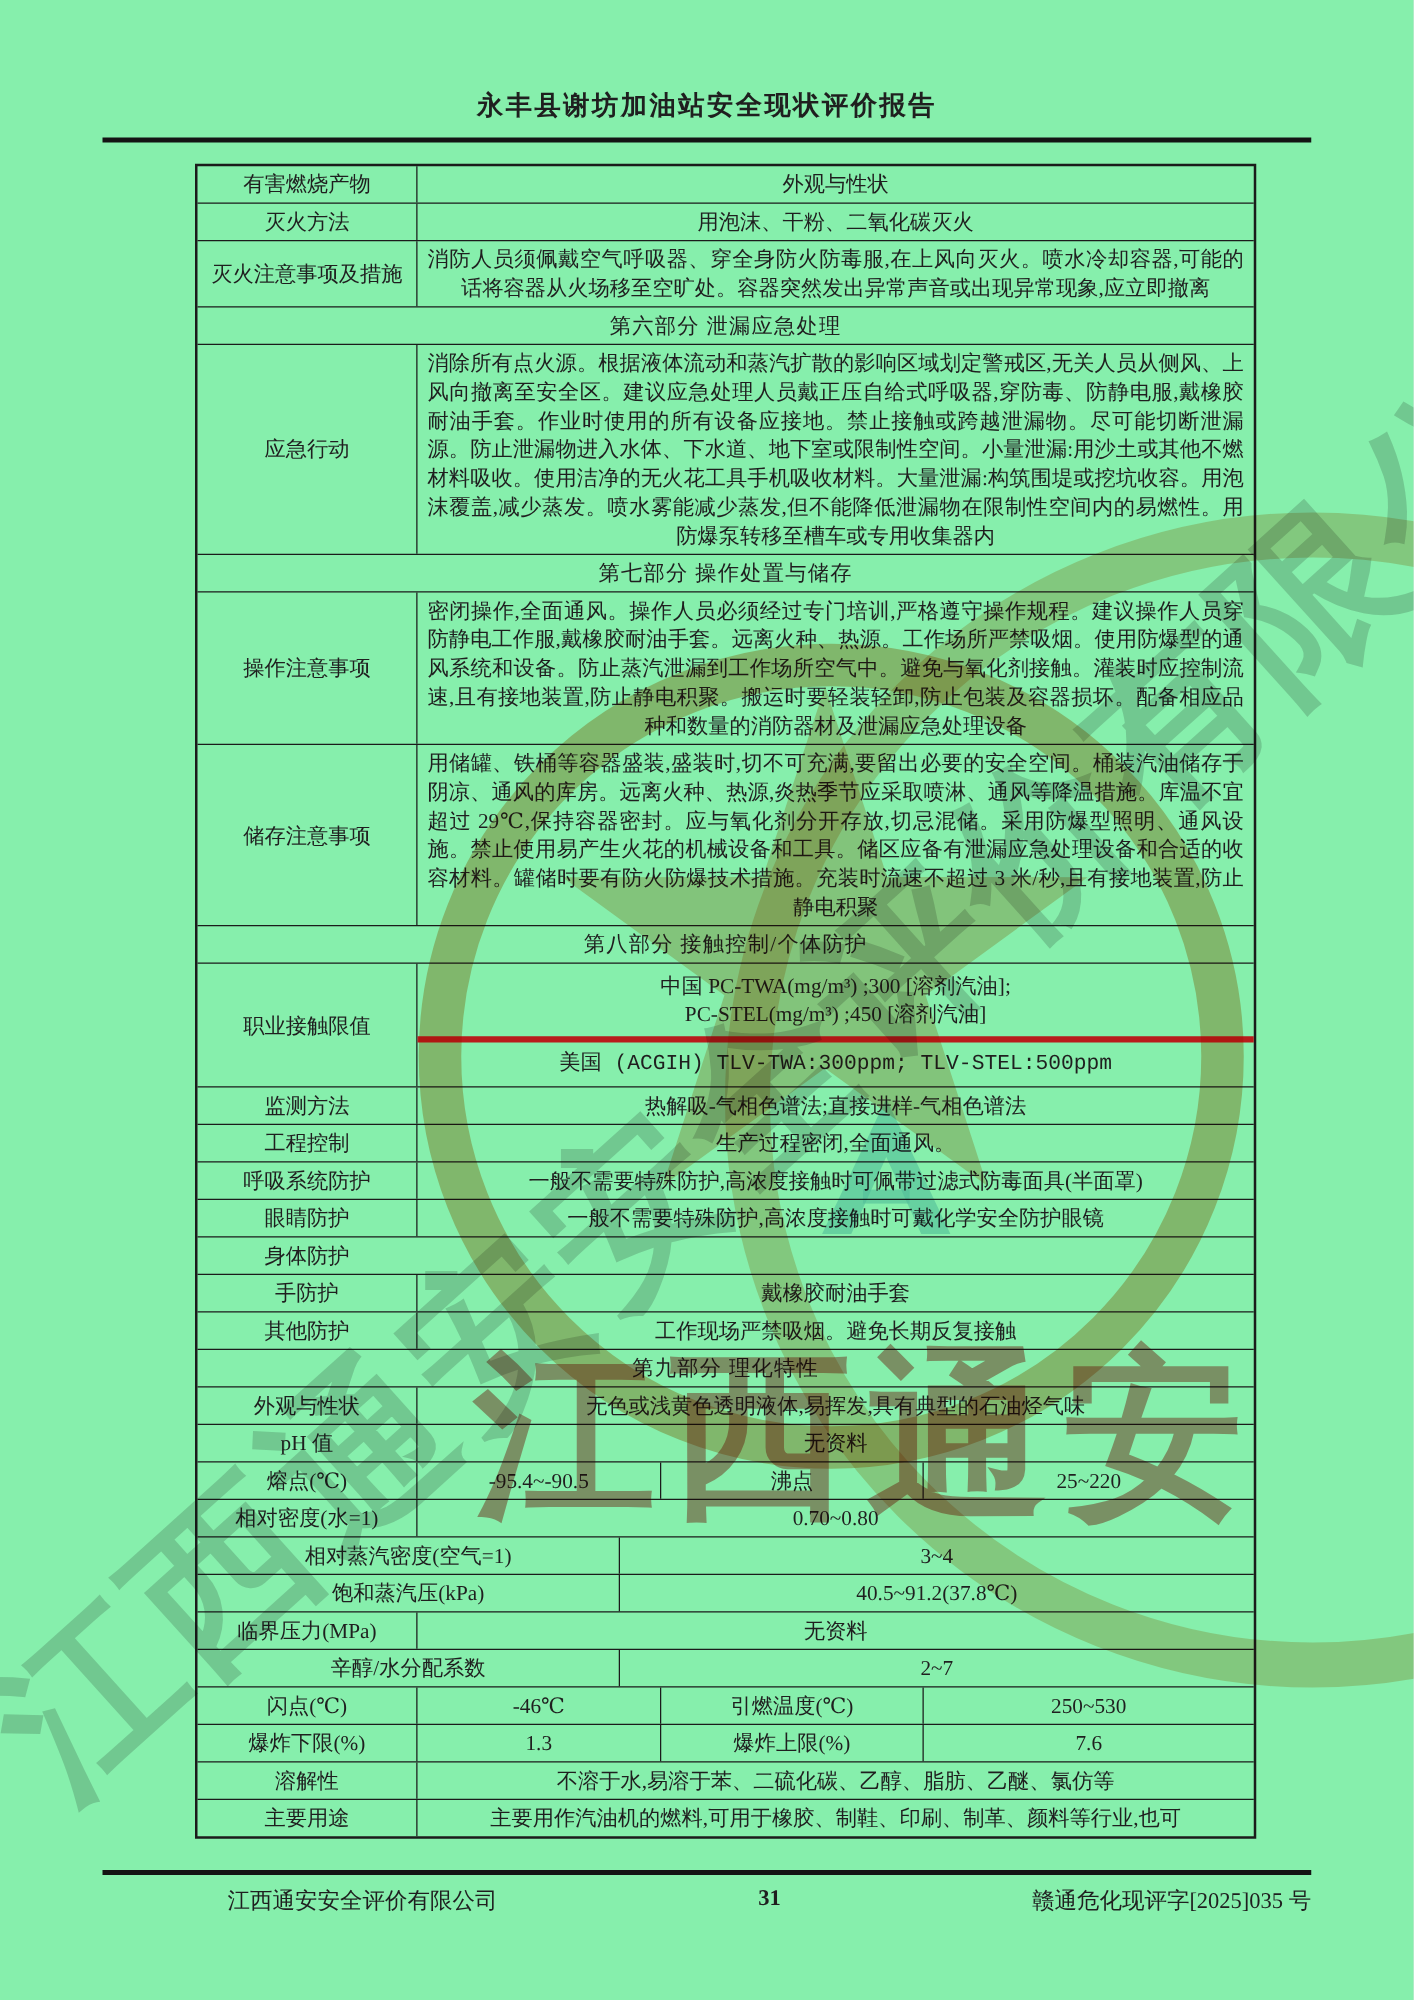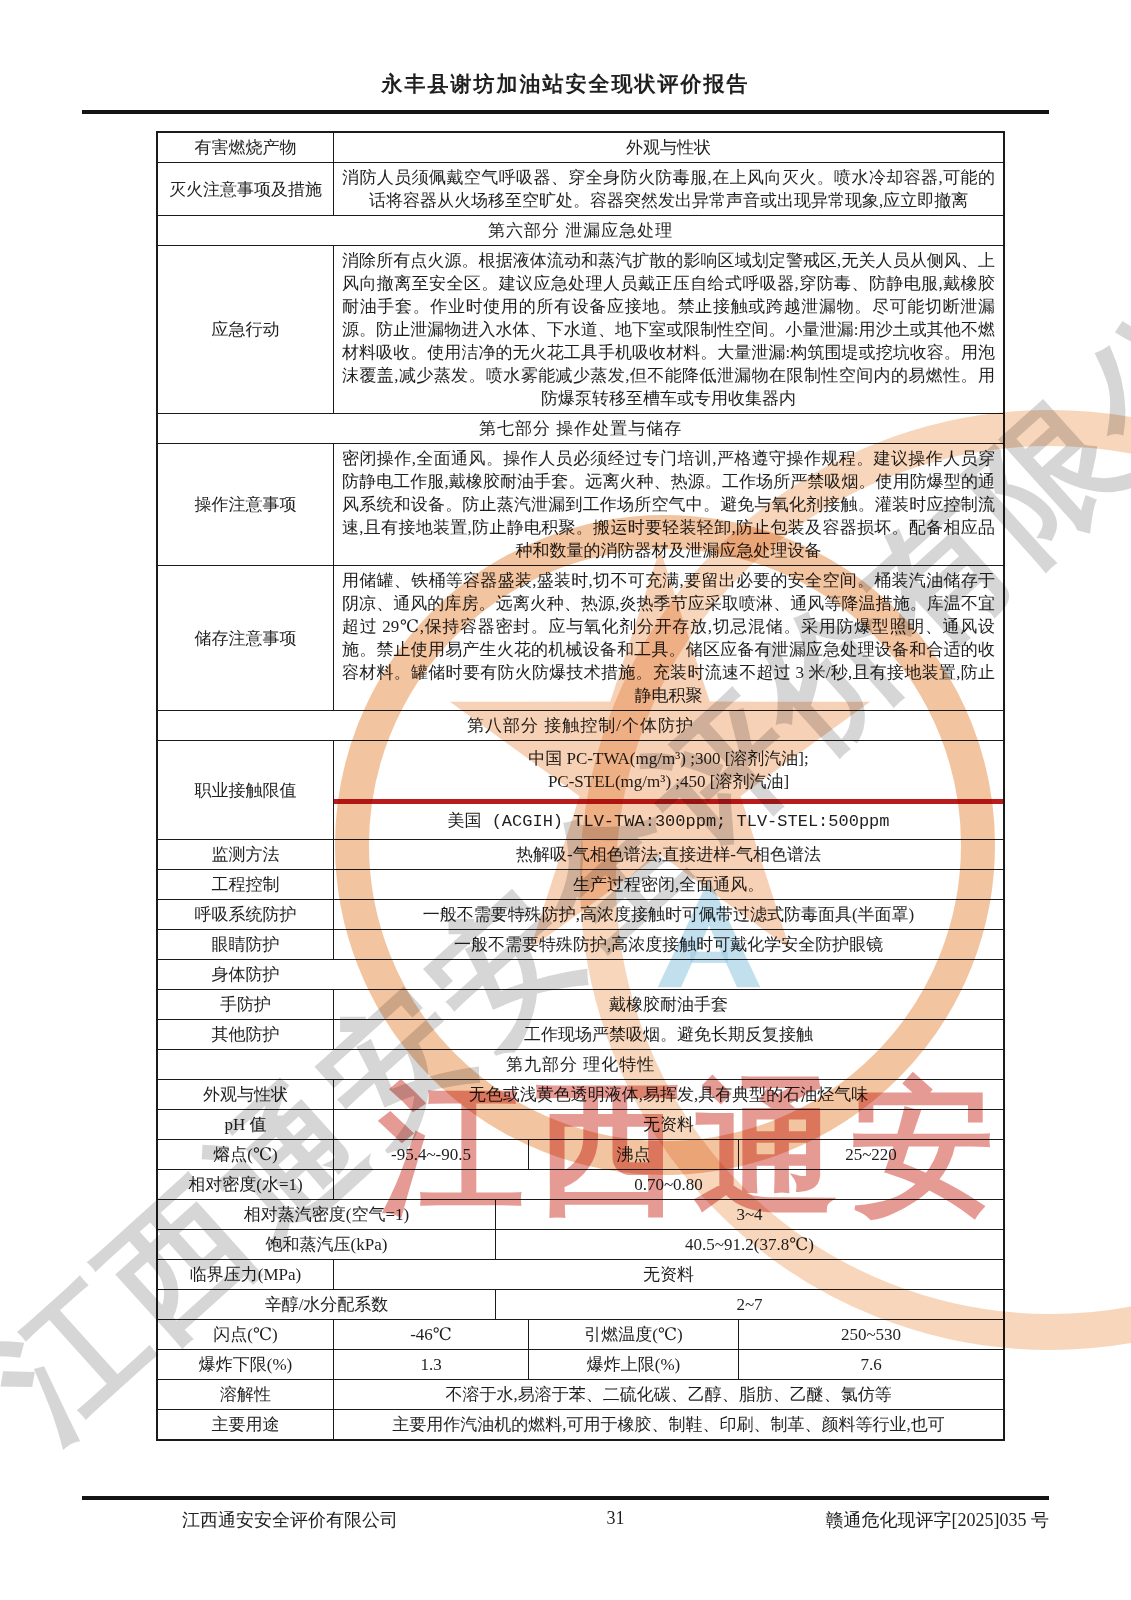--- a/index.html
+++ b/index.html
@@ -1,17 +1,17 @@
 <!DOCTYPE html>
 <html><head>
 <meta charset="utf-8">
 <style>
   html,body{margin:0;padding:0;background:#e8e8e8;}
   .page{
-    position:relative;width:1131px;height:1600px;background:#ffffff;
+    position:relative;width:1131px;height:1600px;background:#86efac;
     margin:0 auto;overflow:hidden;
     font-family:"Liberation Serif","DejaVu Serif",serif;color:#1f1f1f;
   }
   
   .doc-title{
     position:absolute;top:70px;left:0;width:100%;text-align:center;
     font-size:21px;font-weight:600;letter-spacing:2px;
   }
   .title-rule{position:absolute;top:110px;left:82px;right:82px;height:4px;background:#141414;}
   
@@ -34,21 +34,21 @@
   .val{flex:1;}
   .p{display:block;text-align:justify;text-align-last:center;}
   .section .td{width:100%;text-align:center;letter-spacing:1px;}
   .stack{flex:1;display:flex;flex-direction:column;padding:0;align-items:stretch;}
   .substack{border-bottom:5px solid #b91c1c;display:flex;flex-direction:column;justify-content:center;padding:3px 8px;min-height:52px;text-align:center;}
   .subrow{display:flex;align-items:center;justify-content:center;padding:3px 8px;min-height:29px;text-align:center;font-family:Liberation Mono, monospace;}
   
   .footer-rule{position:absolute;top:1496px;left:82px;right:82px;height:4px;background:#141414;}
   .footer{position:absolute;top:1508px;left:82px;right:82px;display:flex;font-size:18px;}
   .footer .f-left{flex:1;text-align:left;padding-left:100px;}
-  .footer .f-center{width:120px;text-align:center;font-family:"Liberation Serif",serif;}
+  .footer .f-center{width:120px;text-align:center;font-family:"Liberation Serif",serif;font-weight:bold;}
   .footer .f-right{flex:1;text-align:right;}
   
   .wm{position:absolute;pointer-events:none;mix-blend-mode:multiply;}
   .wm-ring-a{
     left:335px;top:515px;width:660px;height:660px;border-radius:50%;
     border:34px solid rgba(232,137,66,0.50);box-sizing:border-box;
   }
   .wm-ring-b{
     left:580px;top:410px;width:940px;height:940px;border-radius:50%;
     border:36px solid rgba(236,152,84,0.40);box-sizing:border-box;
@@ -77,20 +77,24 @@
   <div class="doc-title">永丰县谢坊加油站安全现状评价报告</div>
   <div class="title-rule"></div>
 
   <div class="doc-table">
 
     <div class="tr">
       <div class="td lbl">有害燃烧产物</div>
       <div class="td val">外观与性状</div>
     </div>
 
+    <div class="tr">
+      <div class="td lbl">灭火方法</div>
+      <div class="td val">用泡沫、干粉、二氧化碳灭火</div>
+    </div>
 
     <div class="tr">
       <div class="td lbl">灭火注意事项及措施</div>
       <div class="td val">
           <span class="p">消防人员须佩戴空气呼吸器、穿全身防火防毒服,在上风向灭火。喷水冷却容器,可能的话将容器从火场移至空旷处。容器突然发出异常声音或出现异常现象,应立即撤离</span>
         </div>
     </div>
 
     <div class="tr section">
       <div class="td">第六部分  泄漏应急处理</div>

